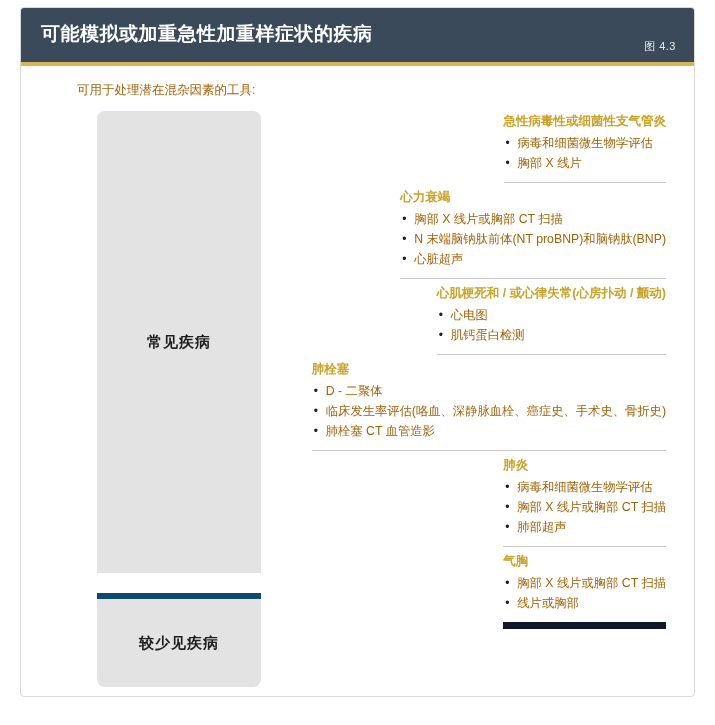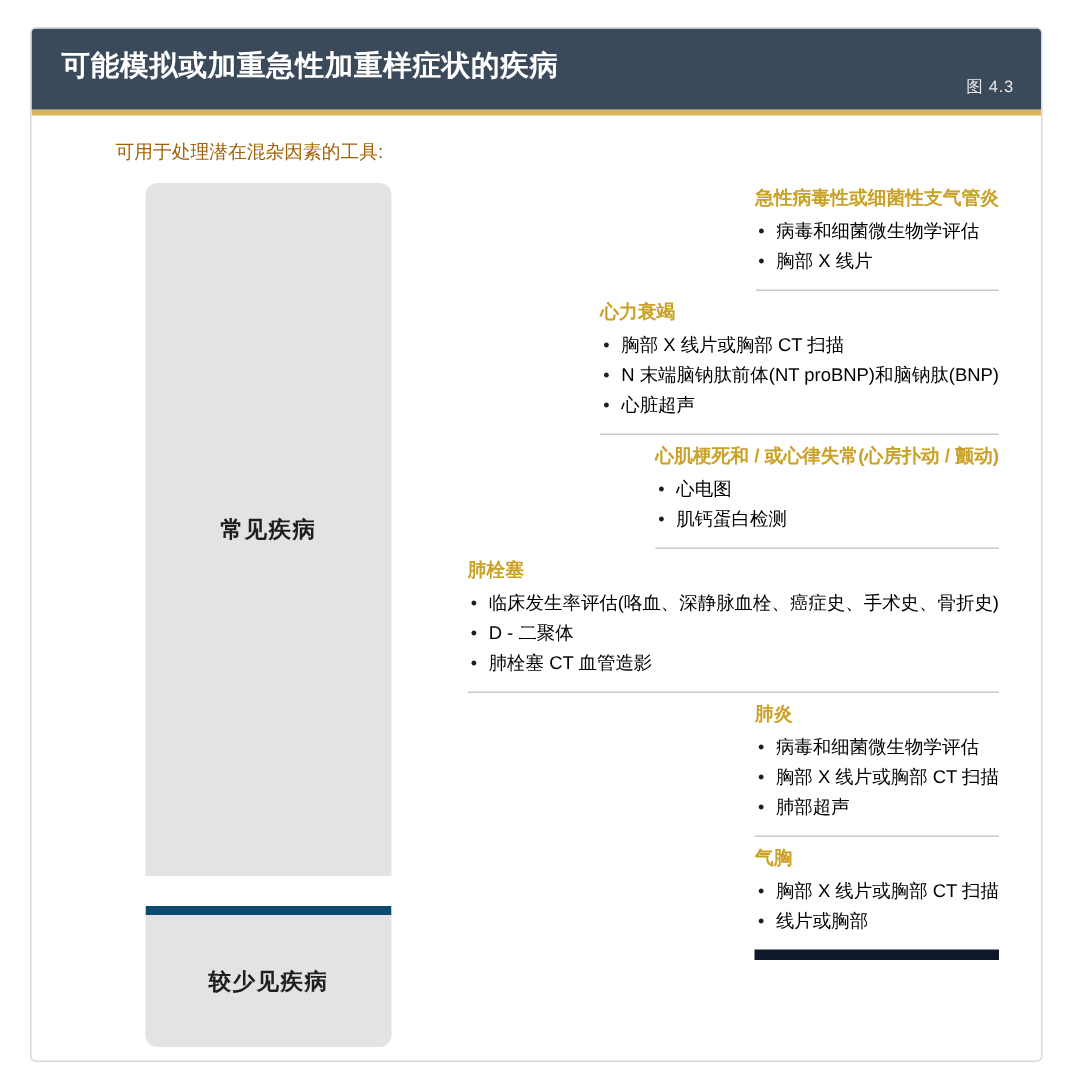--- a/index.html
+++ b/index.html
@@ -11,21 +11,21 @@
     width: 715px;
     height: 725px;
     font-family: "Liberation Sans", sans-serif;
     color: #222;
     -webkit-font-smoothing: antialiased;
   }
   .figure-card {
     position: relative;
     box-sizing: border-box;
     width: 675px;
-    margin: 18px auto 0 auto;
+    margin: 7px auto 0 auto;
     border: 1px solid #d9d9d9;
     border-radius: 4px;
     background: #fff;
     height: 690px;
     overflow: hidden;
   }
   .header {
     background: #3b4a5a;
     color: #ffffff;
     padding: 14px 20px 12px 20px;
@@ -118,21 +118,21 @@
   ul.items {
     list-style: none;
     margin: 0;
     padding: 0;
   }
   ul.items li {
     position: relative;
     padding-left: 14px;
     font-size: 12.3px;
     line-height: 1.55;
-    color: #000000;
+    color: #a16207;
     margin-bottom: 1px;
   }
   ul.items li::before {
     content: "•";
     position: absolute;
     left: 2px;
     top: 0;
     color: #1d1d1d;
     font-size: 12px;
   }
@@ -186,22 +186,22 @@
           <div class="cond-title">心肌梗死和 / 或心律失常(心房扑动 / 颤动)</div>
           <ul class="items">
             <li>心电图</li>
             <li>肌钙蛋白检测</li>
           </ul>
         </div>
 
         <div class="cond-block">
           <div class="cond-title">肺栓塞</div>
           <ul class="items">
+            <li>D - 二聚体</li>
             <li>临床发生率评估(咯血、深静脉血栓、癌症史、手术史、骨折史)</li>
-            <li>D - 二聚体</li>
             <li>肺栓塞 CT 血管造影</li>
           </ul>
         </div>
 
         <div class="cond-block">
           <div class="cond-title">肺炎</div>
           <ul class="items">
             <li>病毒和细菌微生物学评估</li>
             <li>胸部 X 线片或胸部 CT 扫描</li>
             <li>肺部超声</li>

